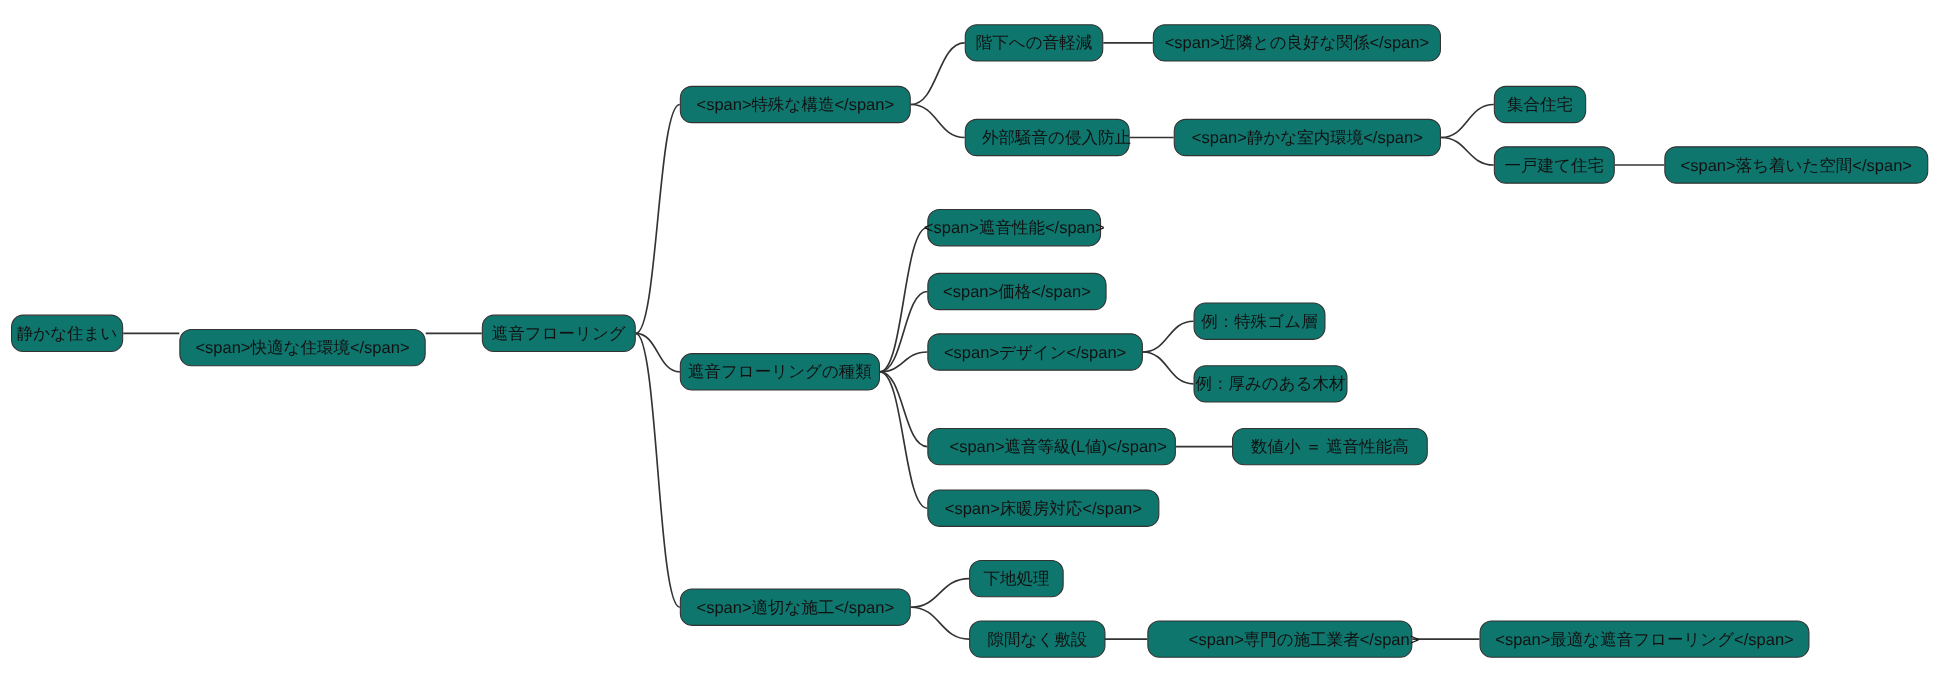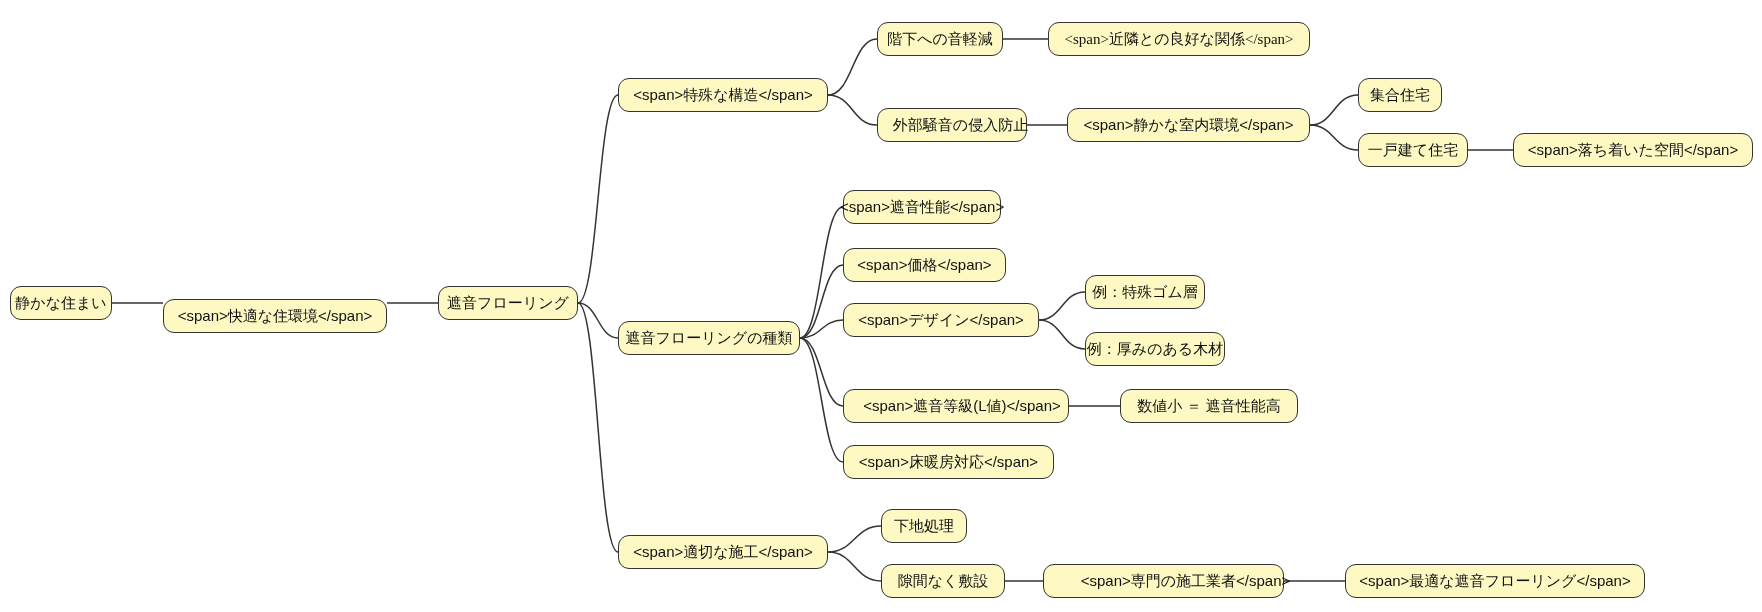--- a/index.html
+++ b/index.html
@@ -24,21 +24,21 @@
   }
   .edge {
     fill: none;
     stroke: #333333;
     stroke-width: 1.5;
   }
   .node {
     position: absolute;
     height: 34px;
     box-sizing: border-box;
-    background: #fef9c3;
+    background: #0f766e;
     border: 1.5px solid #333333;
     border-radius: 11px;
     display: flex;
     align-items: center;
     justify-content: center;
     font-size: 15px;
     color: #111111;
     white-space: nowrap;
     padding: 0 4px;
   }
@@ -72,21 +72,21 @@
       <path d="M 828 552 C 854.5 552, 854.5 581, 881 581" class="edge"></path>
       <path d="M 997 581 C 1020 581, 1020 581, 1043 581" class="edge"></path>
       <path d="M 1284 581 C 1314.5 581, 1314.5 581, 1345 581" class="edge"></path>
     </svg>
   <div id="node-layer">
       <div class="node" style="left: 10px; top: 286px; width: 102px;">静かな住まい</div>
       <div class="node" style="left: 163px; top: 286px; width: 224px; margin-top: 13px;">&lt;span&gt;快適な住環境&lt;/span&gt;</div>
       <div class="node" style="left: 438px; top: 286px; width: 140px;">遮音フローリング</div>
       <div class="node" style="left: 618px; top: 78px; width: 210px;">&lt;span&gt;特殊な構造&lt;/span&gt;</div>
       <div class="node" style="left: 877px; top: 22px; width: 126px;">階下への音軽減</div>
-      <div class="node" style="left: 1048px; top: 22px; width: 262px; font-family: Liberation Serif, serif;">&lt;span&gt;近隣との良好な関係&lt;/span&gt;</div>
+      <div class="node" style="left: 1048px; top: 22px; width: 262px;">&lt;span&gt;近隣との良好な関係&lt;/span&gt;</div>
       <div class="node" style="left: 877px; top: 108px; width: 150px; padding-left: 21px;">外部騒音の侵入防止</div>
       <div class="node" style="left: 1067px; top: 108px; width: 243px;">&lt;span&gt;静かな室内環境&lt;/span&gt;</div>
       <div class="node" style="left: 1358px; top: 78px; width: 84px;">集合住宅</div>
       <div class="node" style="left: 1358px; top: 133px; width: 110px;">一戸建て住宅</div>
       <div class="node" style="left: 1513px; top: 133px; width: 240px;">&lt;span&gt;落ち着いた空間&lt;/span&gt;</div>
       <div class="node" style="left: 618px; top: 321px; width: 182px;">遮音フローリングの種類</div>
       <div class="node" style="left: 843px; top: 190px; width: 158px;">&lt;span&gt;遮音性能&lt;/span&gt;</div>
       <div class="node" style="left: 843px; top: 248px; width: 163px;">&lt;span&gt;価格&lt;/span&gt;</div>
       <div class="node" style="left: 843px; top: 303px; width: 196px;">&lt;span&gt;デザイン&lt;/span&gt;</div>
       <div class="node" style="left: 1085px; top: 275px; width: 120px;">例：特殊ゴム層</div>

